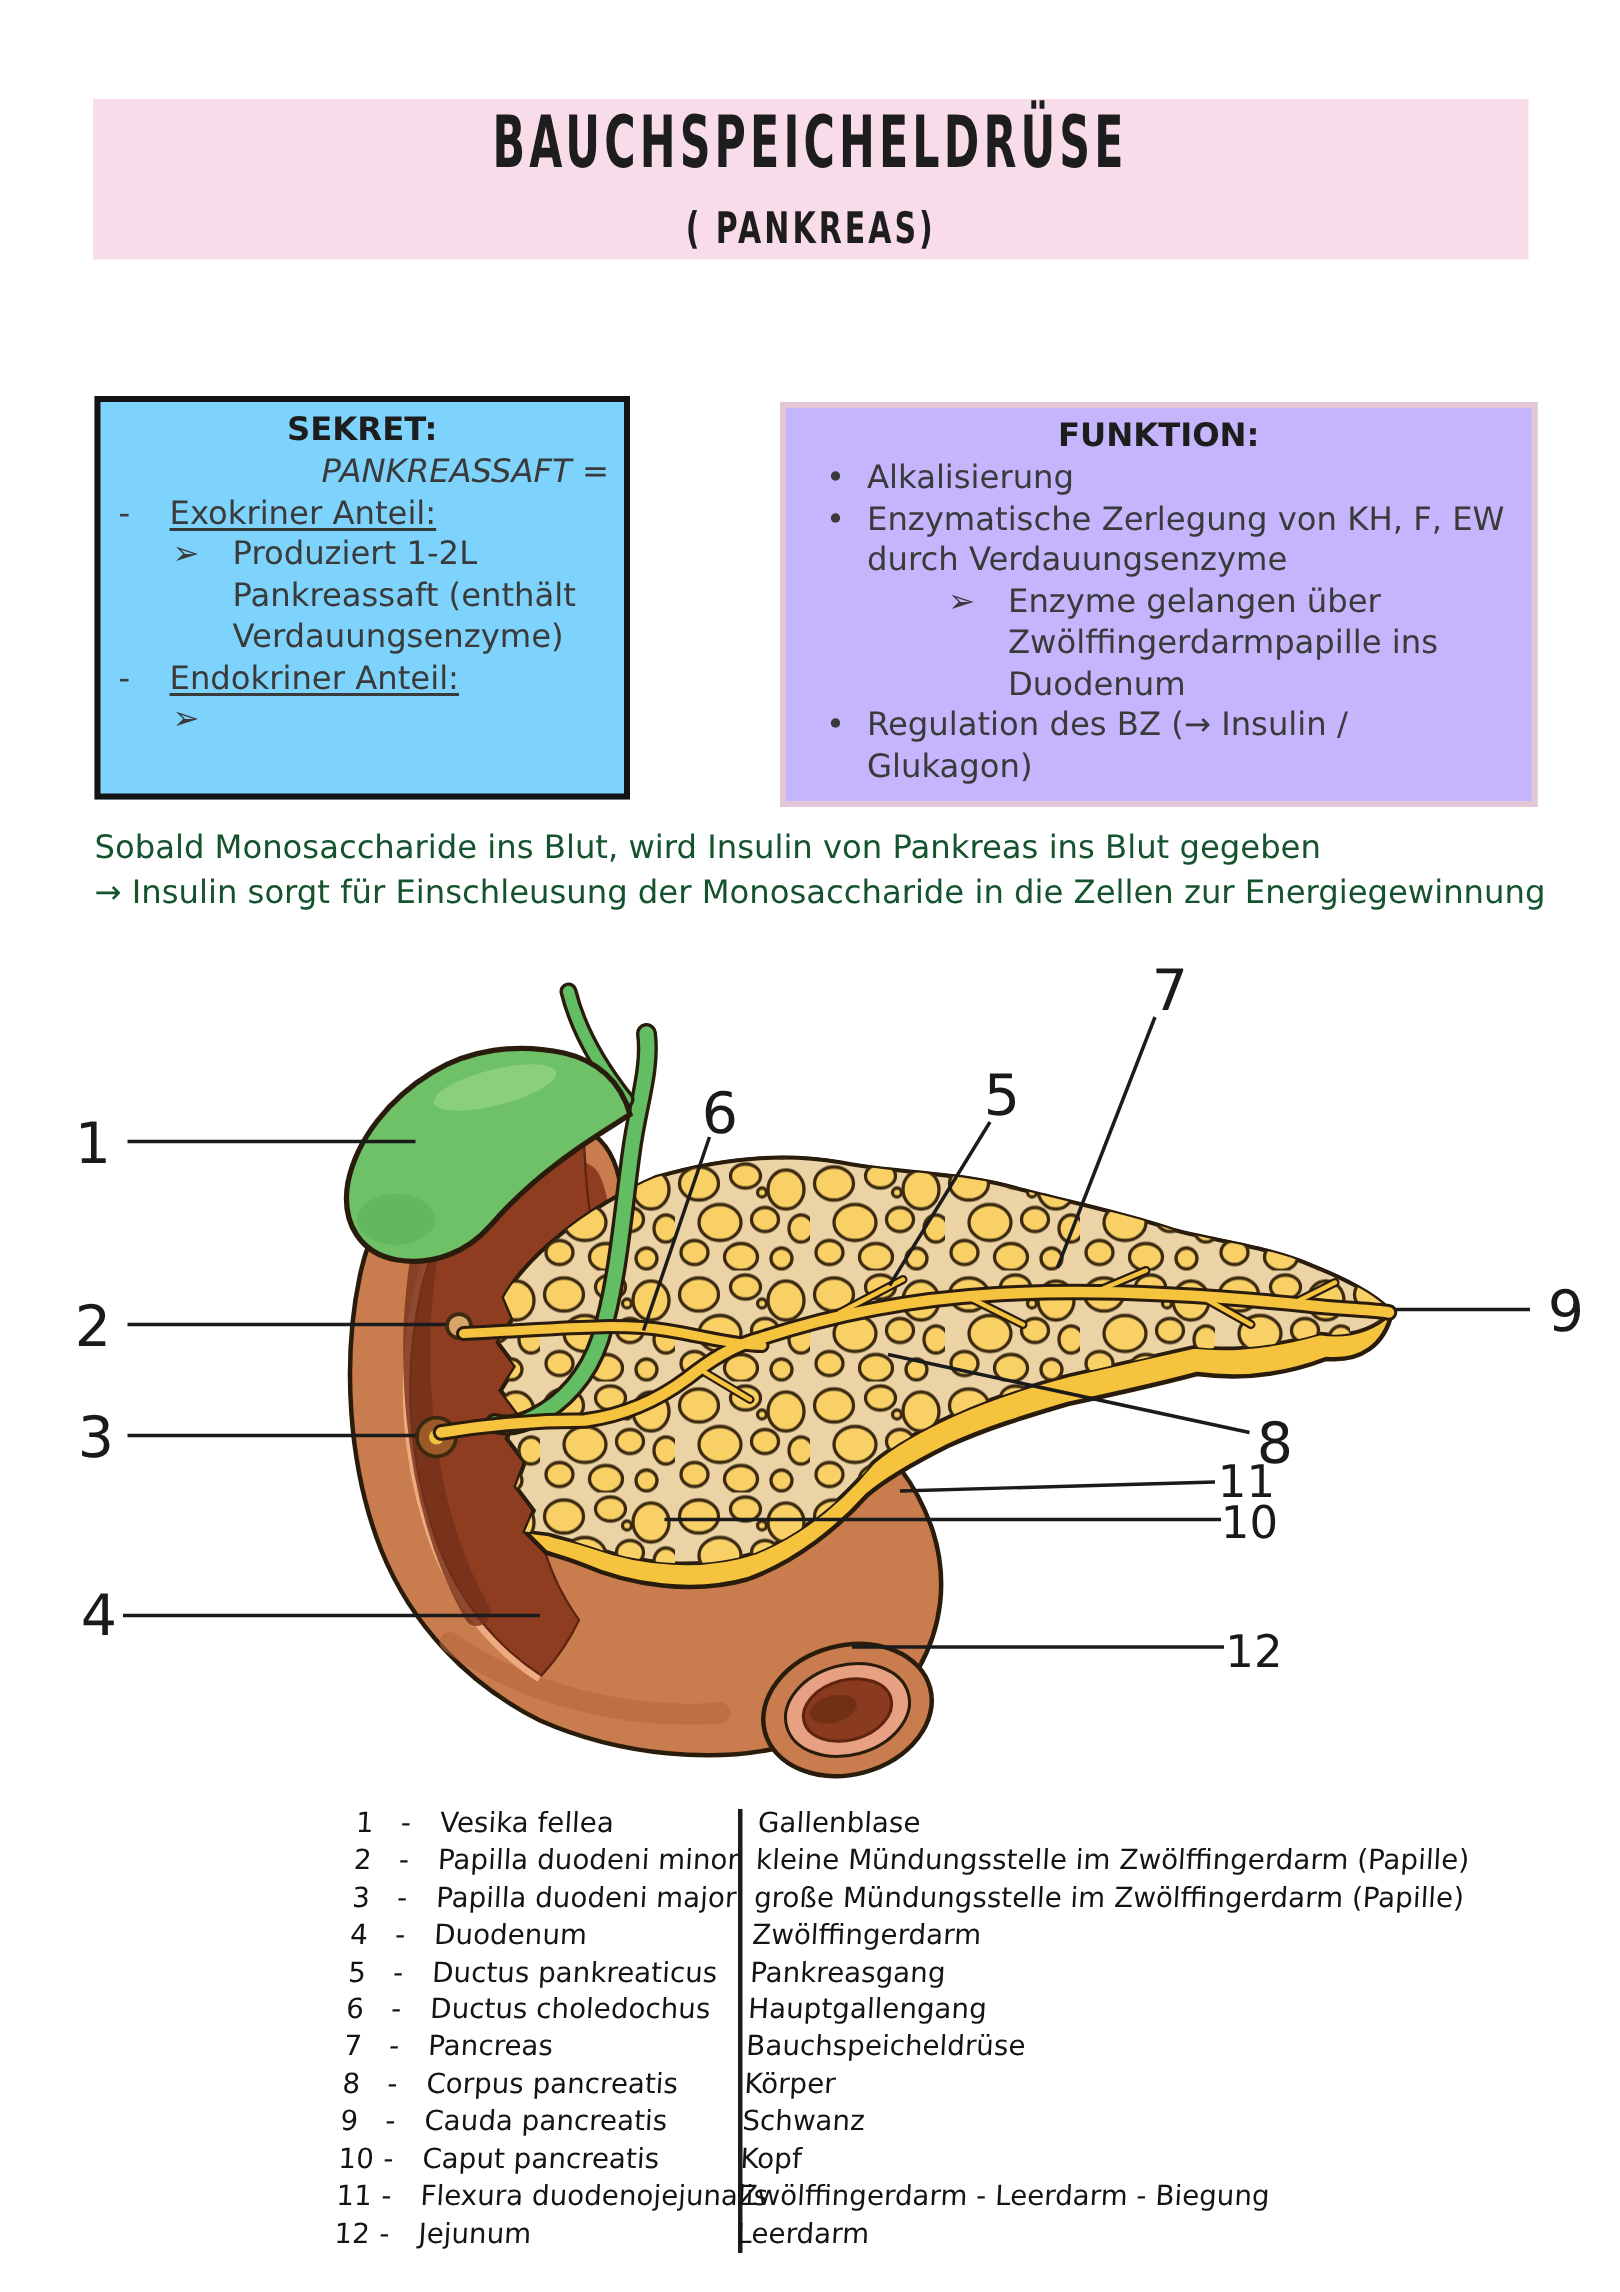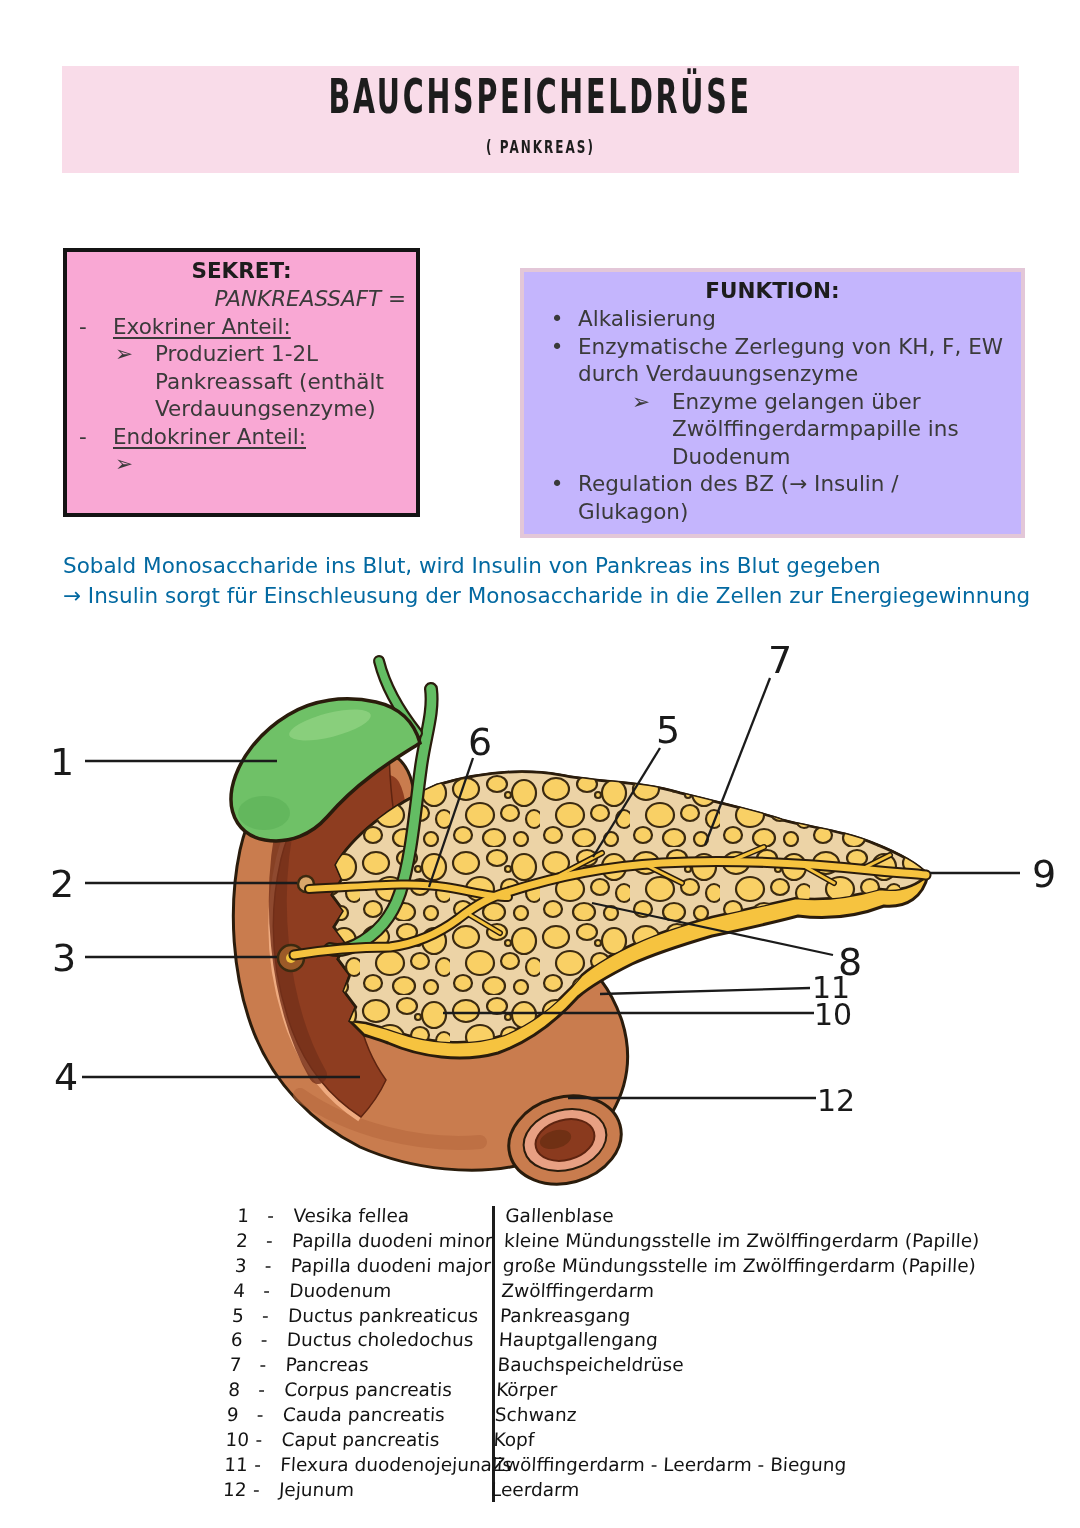--- a/index.html
+++ b/index.html
@@ -2,28 +2,28 @@
 <html><head>
 <meta charset="utf-8">
 <style>
   html,body{margin:0;padding:0;background:#ffffff;}
   body{width:1080px;height:1528px;font-family:"DejaVu Sans",sans-serif;color:#303030;}
   .page{position:relative;width:1080px;height:1528px;background:#fff;overflow:hidden;}
 
   .band{position:absolute;left:62px;top:66px;width:957px;height:107px;background:#f9dce9;}
   .hdr-title{position:absolute;left:0;right:0;top:12px;text-align:center;font-weight:700;font-size:31px;letter-spacing:3px;color:#1d1d1d;}
   .hdr-title span{display:inline-block;transform:scaleY(1.55) scaleX(.92);}
-  .hdr-sub{position:absolute;left:0;right:0;top:74px;text-align:center;font-weight:700;font-size:12px;letter-spacing:2px;color:#1d1d1d;}
+  .hdr-sub{position:absolute;left:0;right:0;top:74px;text-align:center;font-weight:700;font-size:20px;letter-spacing:2px;color:#1d1d1d;}
   .hdr-sub span{display:inline-block;transform:scaleY(1.45);}
 
   .intro{position:absolute;left:63px;top:179px;font-size:21.5px;line-height:29px;color:#3a3a3a;}
-  .note{position:absolute;left:63px;top:551px;font-size:21.5px;line-height:30px;color:#0369a1;}
+  .note{position:absolute;left:63px;top:551px;font-size:21.5px;line-height:30px;color:#14532d;}
 
   .box{position:absolute;box-sizing:border-box;}
-  .box-sekret{left:63px;top:248px;width:357px;height:269px;border:4px solid #141414;padding:4px 10px;background:#f9a8d4;}
+  .box-sekret{left:63px;top:264px;width:357px;height:269px;border:4px solid #141414;padding:4px 10px;background:#7dd3fc;}
   .box-funktion{left:520px;top:268px;width:505px;height:270px;border:4px solid #e3c7d8;background:#c4b5fd;padding:4px 12px;}
   .box-title{text-align:center;font-weight:700;font-size:21.5px;line-height:29px;color:#1d1d1d;}
   .bx{font-size:21.5px;line-height:27.5px;color:#3a3a3a;}
   .lead{font-style:italic;text-align:right;}
   .frow{display:flex;}
   .mdash{flex:none;width:34px;padding-left:2px;}
   .ul{text-decoration:underline;text-underline-offset:3px;text-align:right;}
   .sp1{flex:none;width:38px;}
   .marr{flex:none;width:40px;}
   .btxt{flex:1;}

